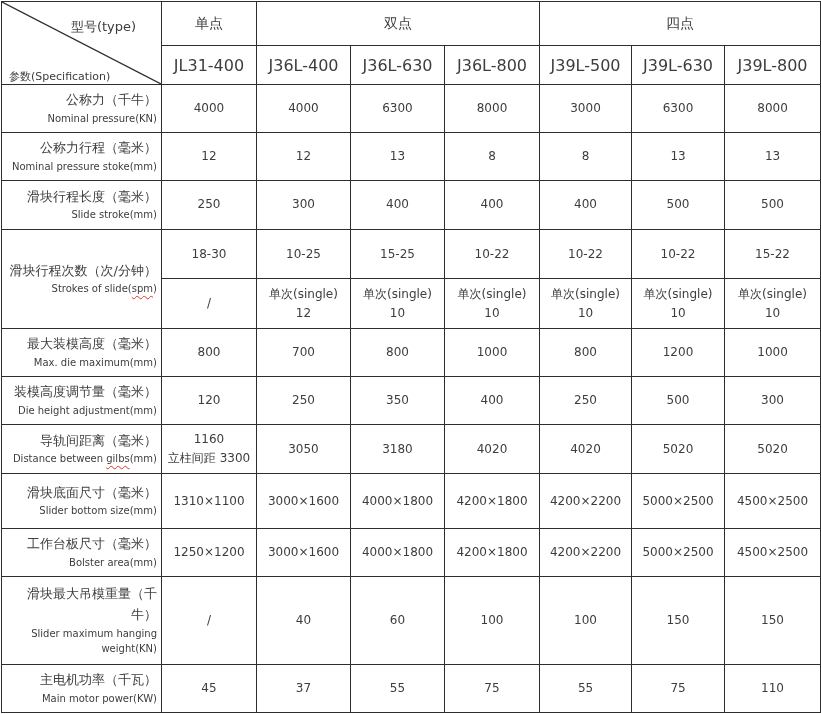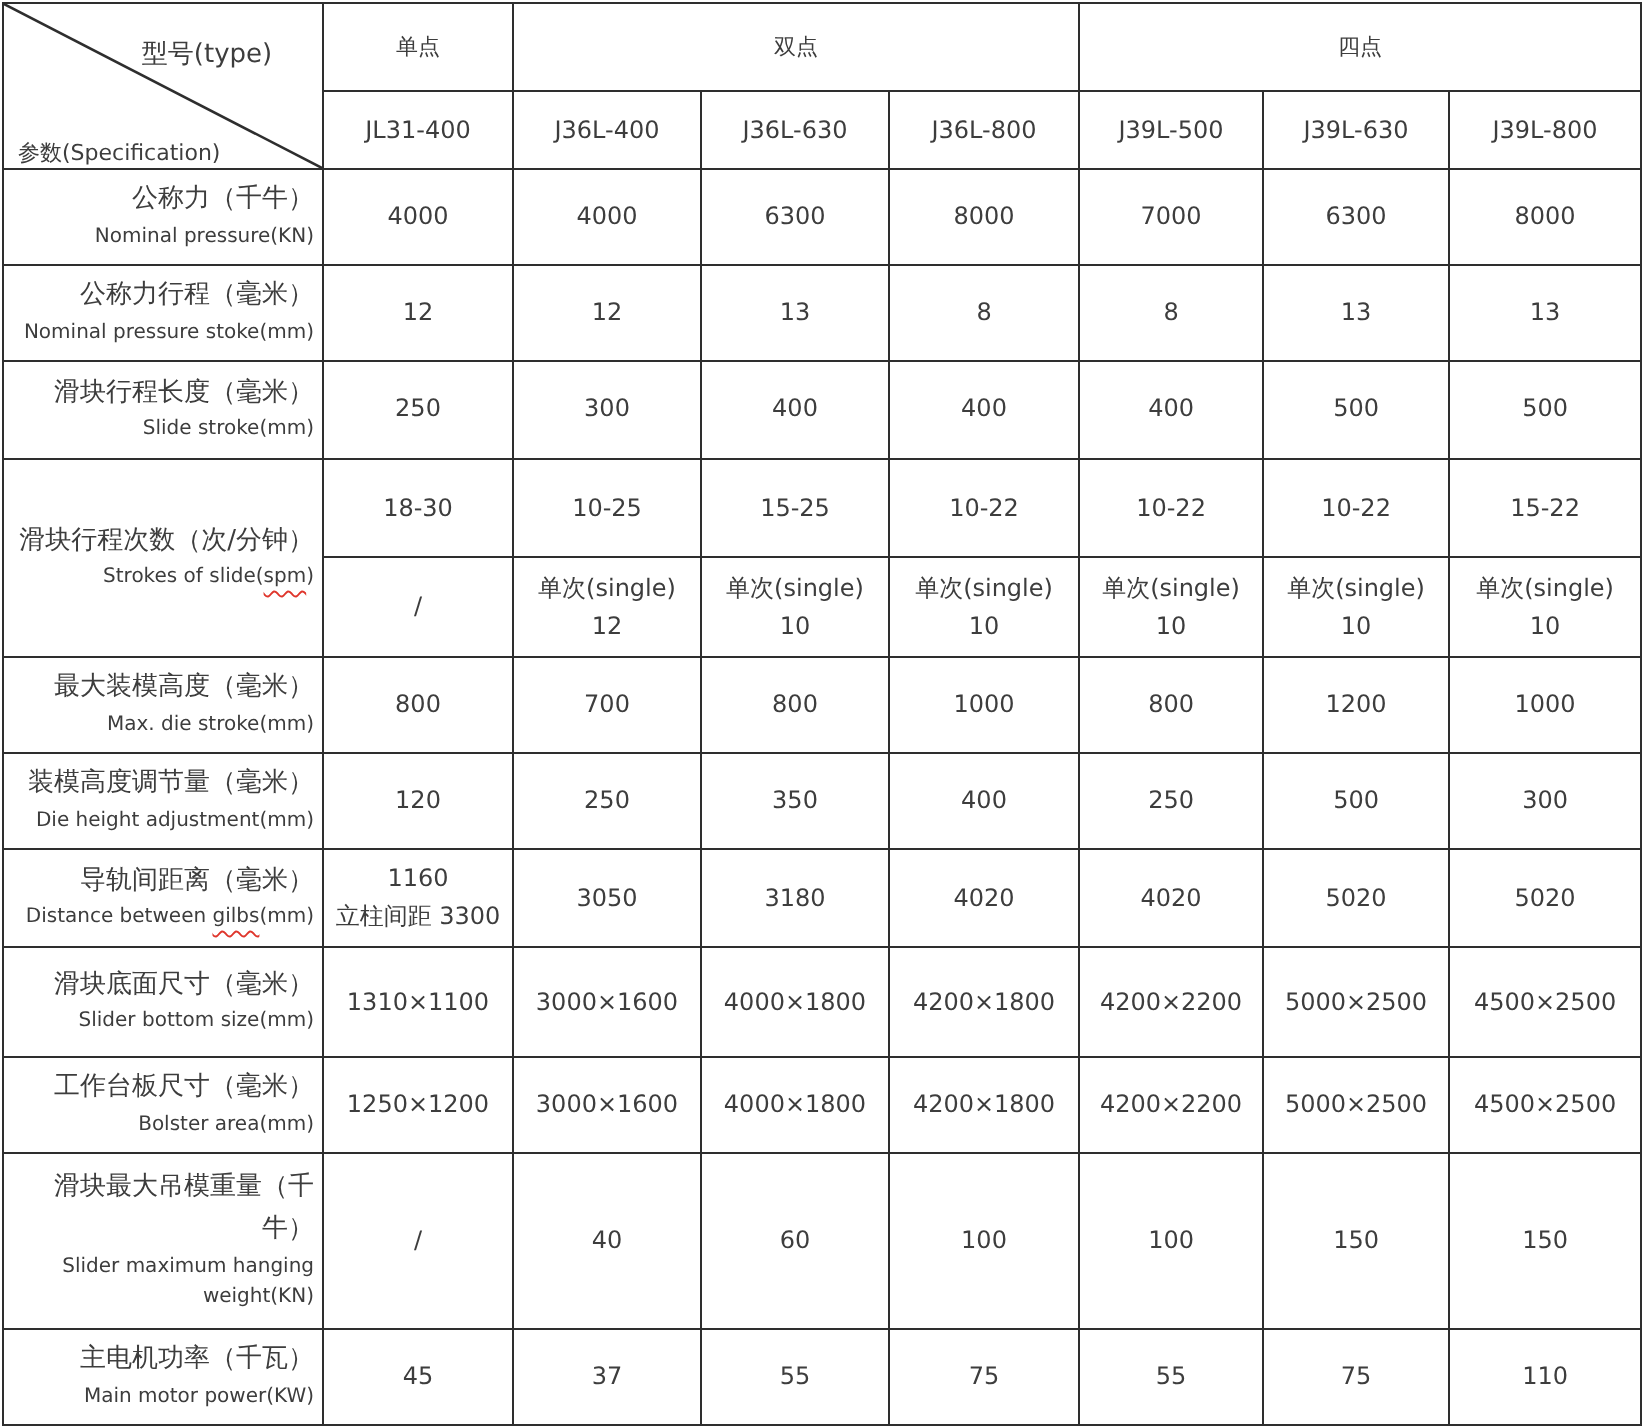--- a/index.html
+++ b/index.html
@@ -15,22 +15,22 @@
     width:819px;
     height:712px;
   }
   table.spec td{
     border:1px solid #2e2e2e;
     vertical-align:middle;
     box-sizing:border-box;
     overflow:hidden;
   }
   
-  td.group{ text-align:center; font-size:11px; }
-  td.model{ text-align:center; font-size:12px; }
+  td.group{ text-align:center; font-size:14px; }
+  td.model{ text-align:center; font-size:16px; }
   
   td.corner{ position:relative; padding:0; }
   td.corner svg.diag{ position:absolute; left:0; top:0; width:100%; height:100%; display:block; }
   .c-top{ position:absolute; top:16px; left:50px; right:6px; text-align:center; font-size:13px; }
   .c-bot{ position:absolute; bottom:0; left:7px; font-size:11px; }
   
   td.lab{ text-align:right; padding:3px 4px 3px 7px; }
   td.lab .zh{ display:block; font-size:13px; line-height:1.6; }
   td.lab .en{ display:block; font-size:10px; line-height:1.55; }
   
@@ -92,21 +92,21 @@
           <td class="val">
             <div>4000</div>
           </td>
           <td class="val">
             <div>6300</div>
           </td>
           <td class="val">
             <div>8000</div>
           </td>
           <td class="val">
-            <div>7000</div>
+            <div>3000</div>
           </td>
           <td class="val">
             <div>6300</div>
           </td>
           <td class="val">
             <div>8000</div>
           </td>
         </tr>
         <tr style="height: 43px; margin-left: 26px;">
           <td class="lab">
@@ -214,21 +214,21 @@
             <div>10</div>
           </td>
           <td class="val">
             <div>单次(single)</div>
             <div>10</div>
           </td>
         </tr>
         <tr style="height: 43px;">
           <td class="lab">
             <span class="zh">最大装模高度（毫米）</span>
-            <span class="en">Max. die stroke(mm)</span>
+            <span class="en">Max. die maximum(mm)</span>
           </td>
           <td class="val">
             <div>800</div>
           </td>
           <td class="val">
             <div>700</div>
           </td>
           <td class="val">
             <div>800</div>
           </td>

